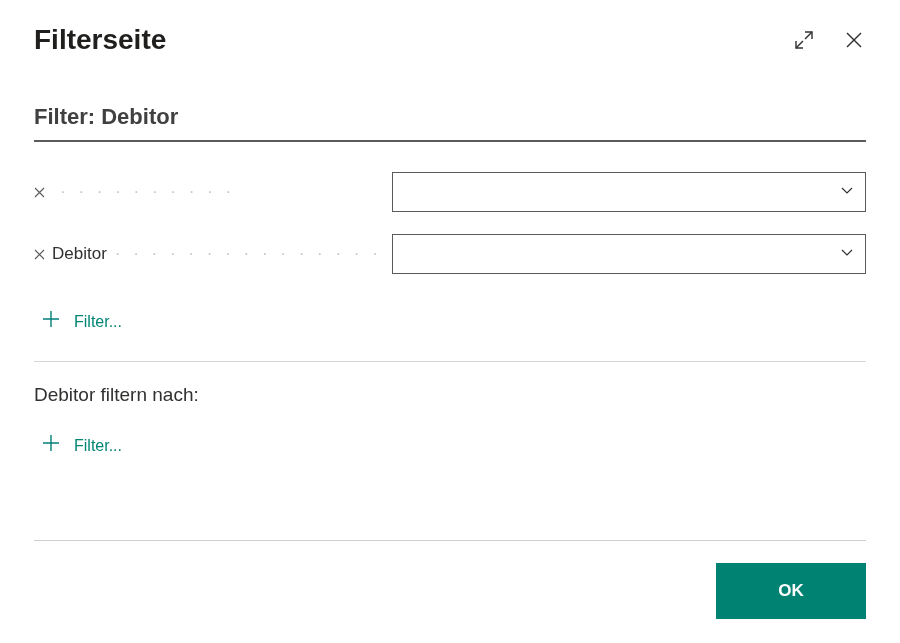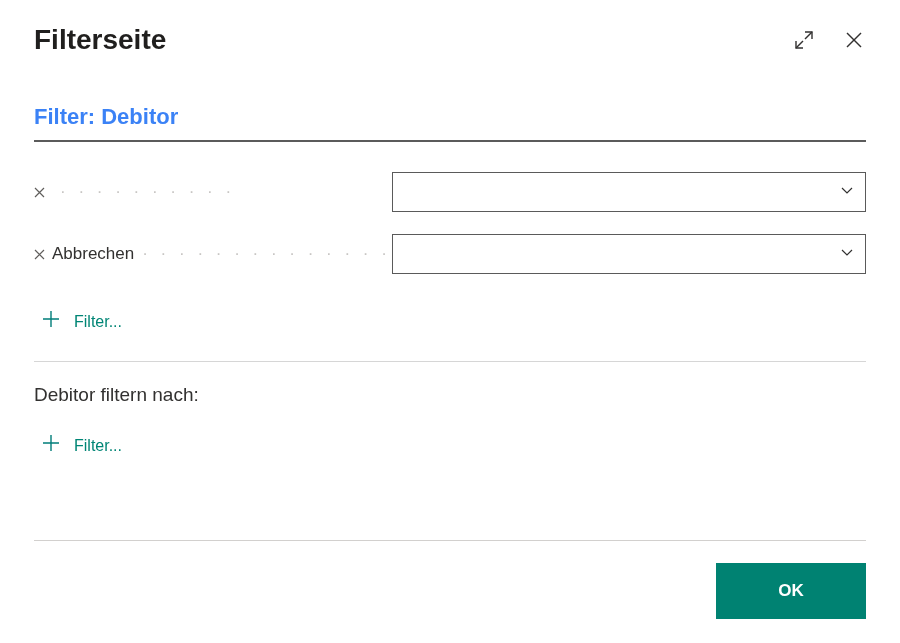--- a/index.html
+++ b/index.html
@@ -37,21 +37,21 @@
       height: 24px;
       display: flex;
       align-items: center;
       justify-content: center;
       cursor: pointer;
       color: #323130;
     }
     .section-heading {
       font-size: 22px;
       font-weight: 600;
-      color: #3b82f6;
+      color: #404040;
       padding-bottom: 10px;
       border-bottom: 2px solid #5b5b5b;
       margin-bottom: 30px;
     }
     .filter-row {
       display: flex;
       align-items: center;
       margin-bottom: 22px;
       gap: 0;
     }
@@ -211,21 +211,21 @@
     </div>
   </div>
 
   <div class="filter-row">
     <div class="label-dots-wrap">
       <span class="remove-x">
         <svg width="11" height="11" viewBox="0 0 11 11" stroke="currentColor" stroke-width="1.2">
             <path d="M1 1 L10 10 M10 1 L1 10"></path>
           </svg>
       </span>
-      <span class="filter-label">Abbrechen</span>
+      <span class="filter-label">Debitor</span>
       <span class="dots">· · · · · · · · · · · · · · · · · · · ·</span>
     </div>
     <div class="select-wrap">
       <div class="select-box"></div>
       <span class="chevron-down">
         <svg width="14" height="14" viewBox="0 0 14 14" fill="none" stroke="currentColor" stroke-width="1.2">
             <path d="M2 5 L7 10 L12 5"></path>
           </svg>
       </span>
     </div>

